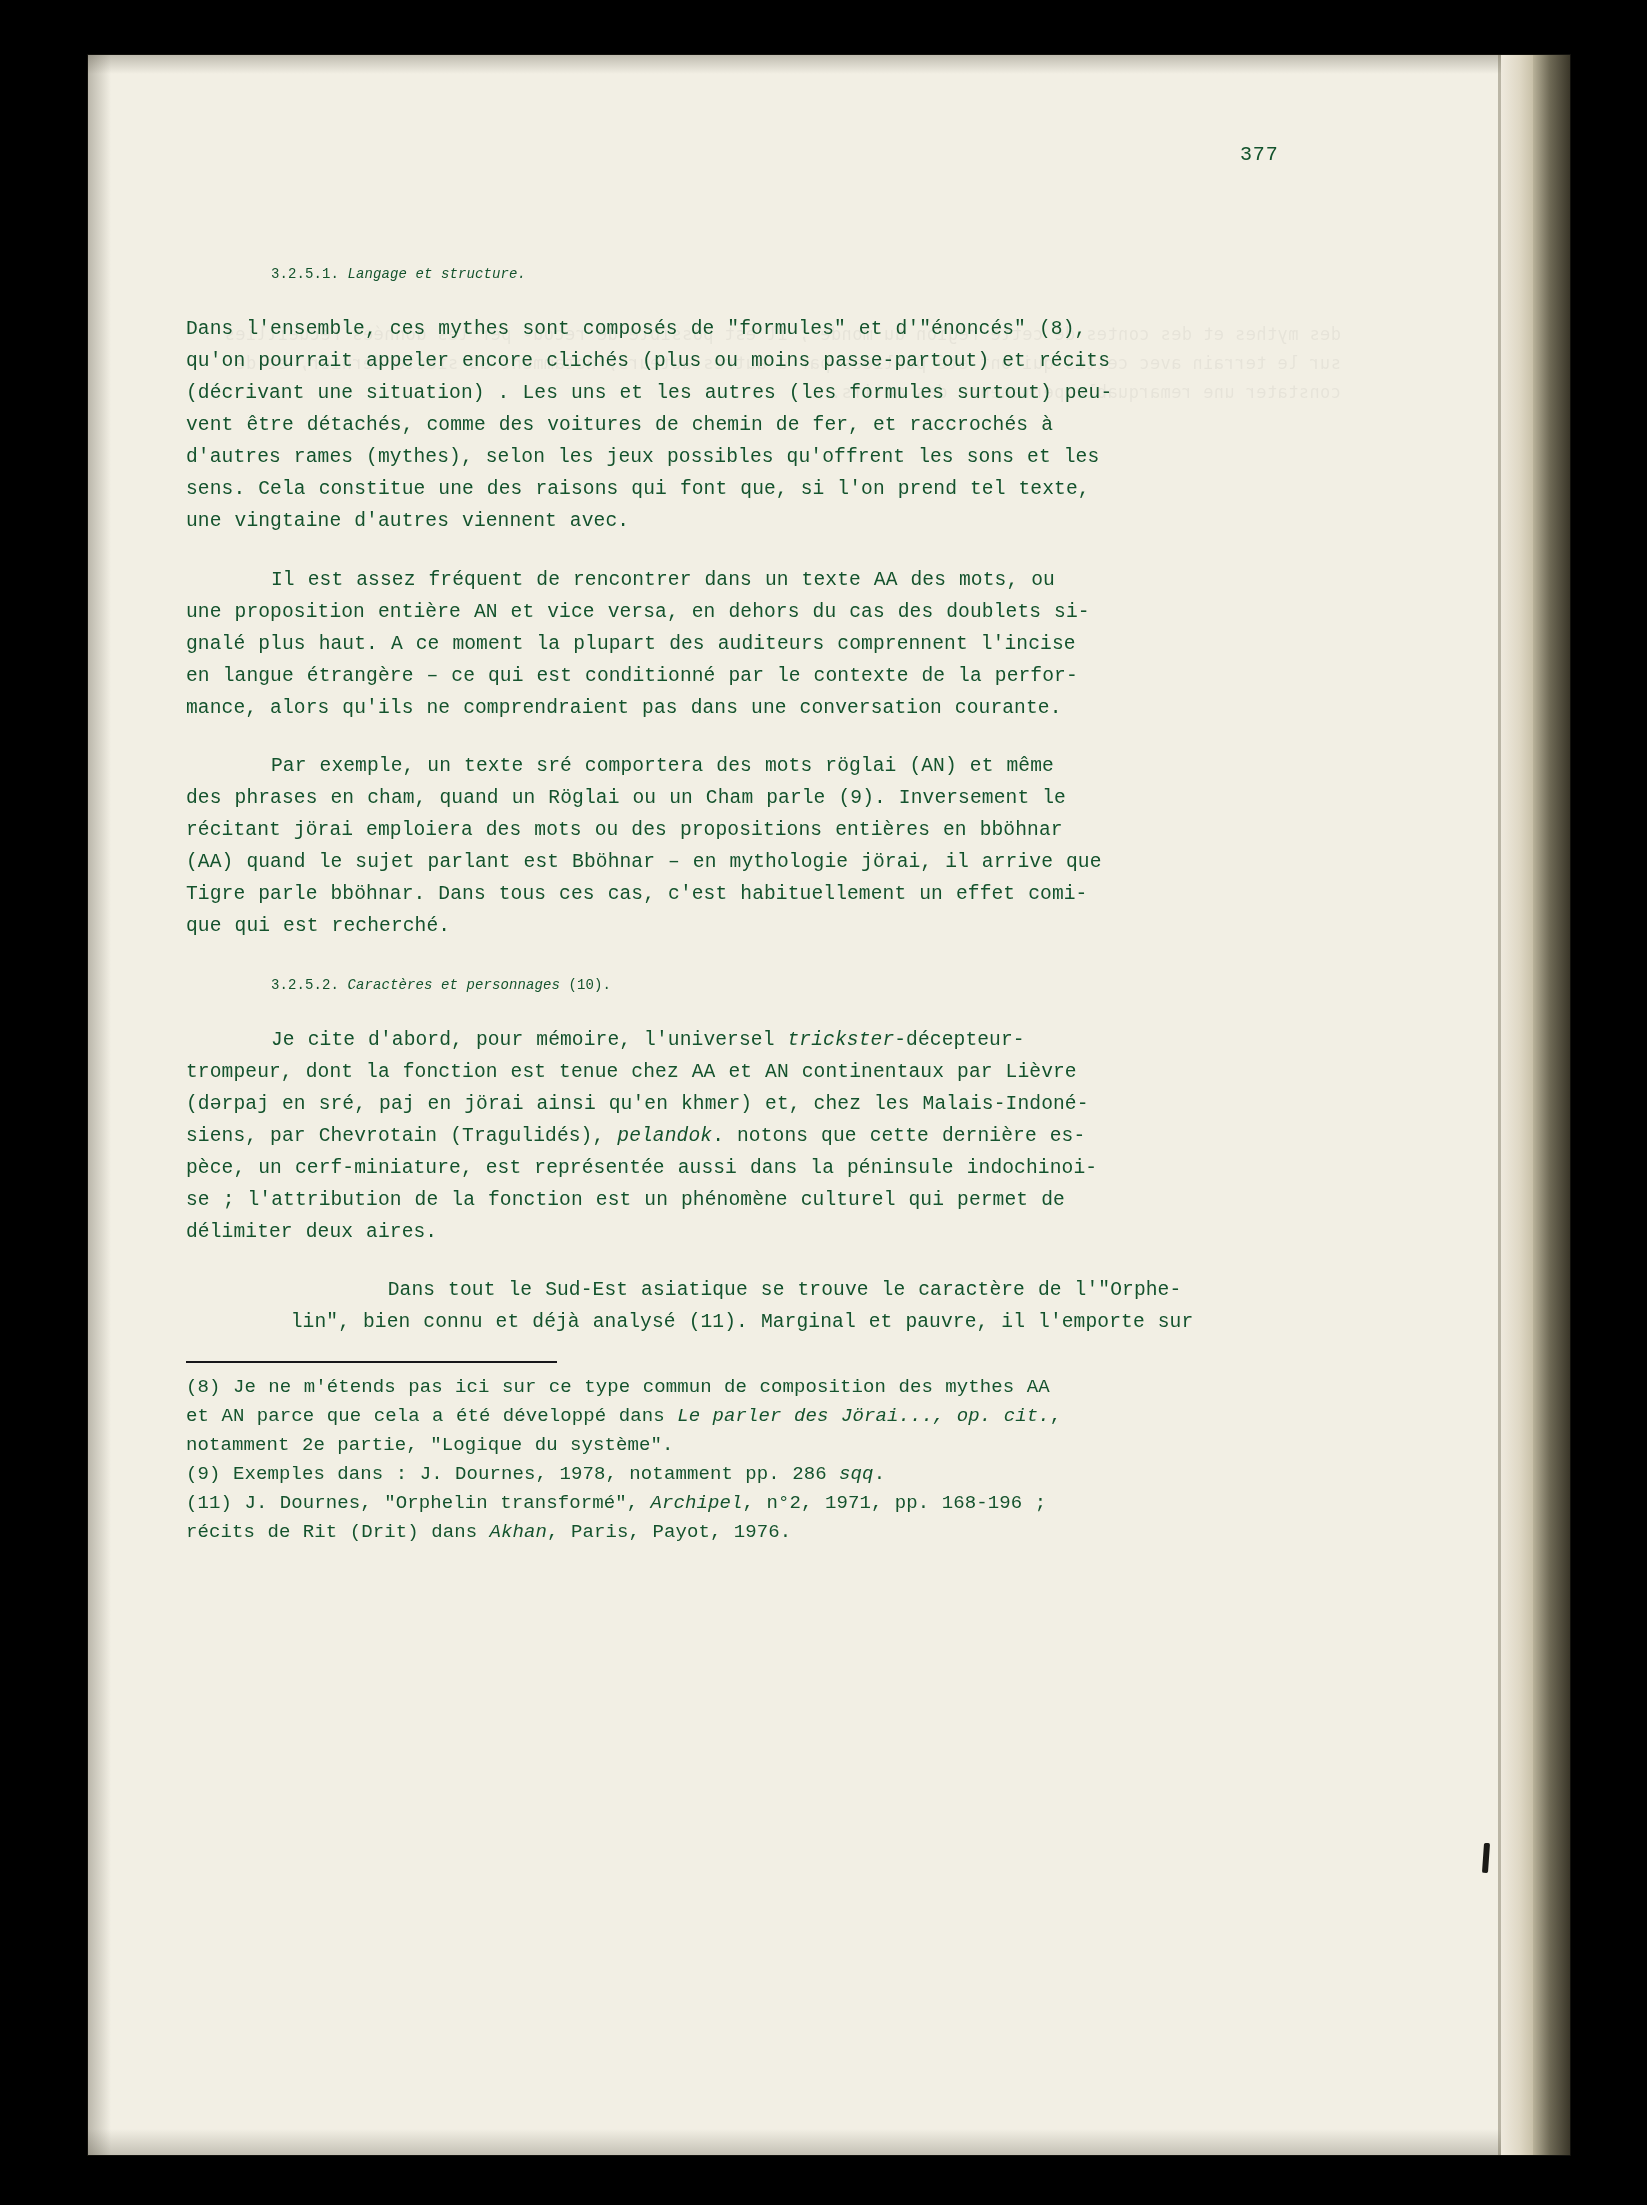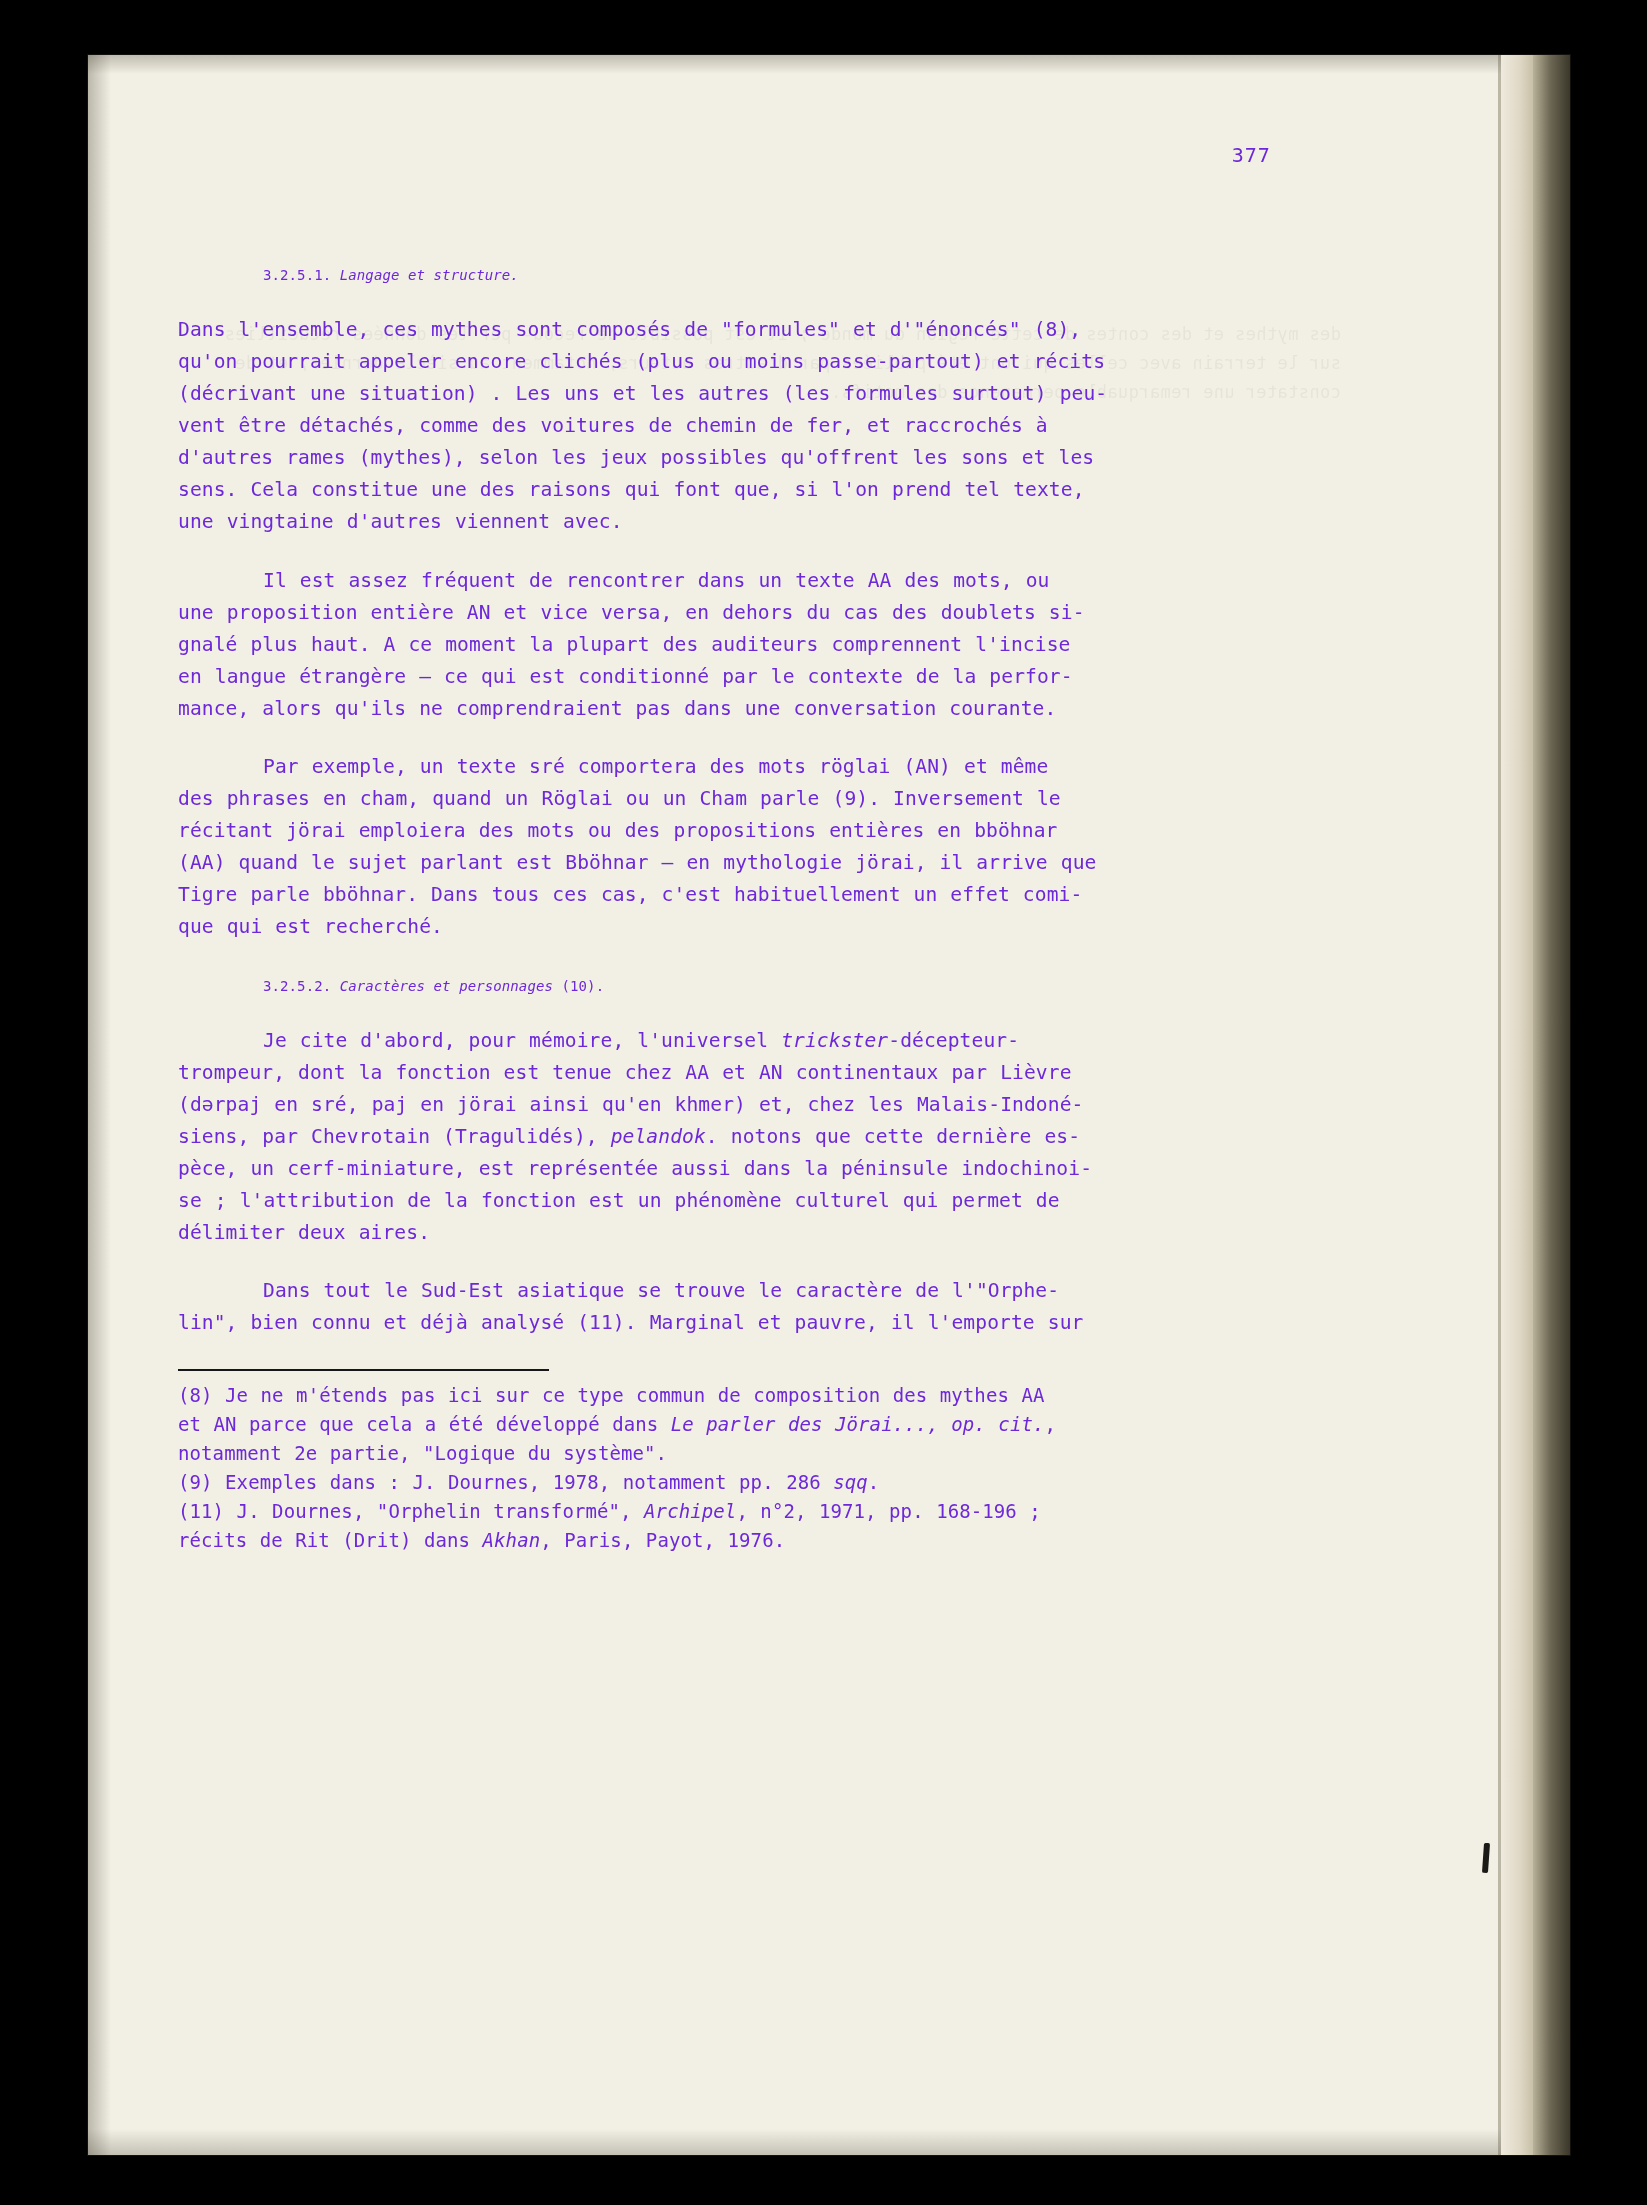--- a/index.html
+++ b/index.html
@@ -97,24 +97,25 @@
     width: 6.2px;
     height: 30px;
     background: #1b1a16;
     border-radius: 1.8px;
     transform: rotate(4deg);
   }
 
   
   #text-col {
     position: absolute;
-    left: 90px;
+    left: 98px;
     top: 88px;
     width: 1112px;
-    color: #6d28d9;
+    color: #14532d;
+    font-family: Liberation Mono, monospace;
   }
 
   .folio {
     text-align: right;
     font-size: 20px;
     letter-spacing: 0.9px;
     margin: 0 0 92px 0;
     padding-right: 19.4px;
   }
 
@@ -124,21 +125,22 @@
     letter-spacing: 0.1px;
     margin: 0 0 26.5px 0;
     text-align: left;
     white-space: pre-wrap;
     word-spacing: 1.1px;
   }
   p.body.indent {
     text-indent: 85px;
   }
   p.body.tight {
-    margin-bottom: 30px;
+    margin-bottom: 23px;
+    text-align: center;
   }
 
   h3.subhead {
     font-size: 14px;
     line-height: 32px;
     font-weight: normal;
     margin: 0 0 23px 0;
     padding-left: 85px;
     letter-spacing: 0.1px;
   }

